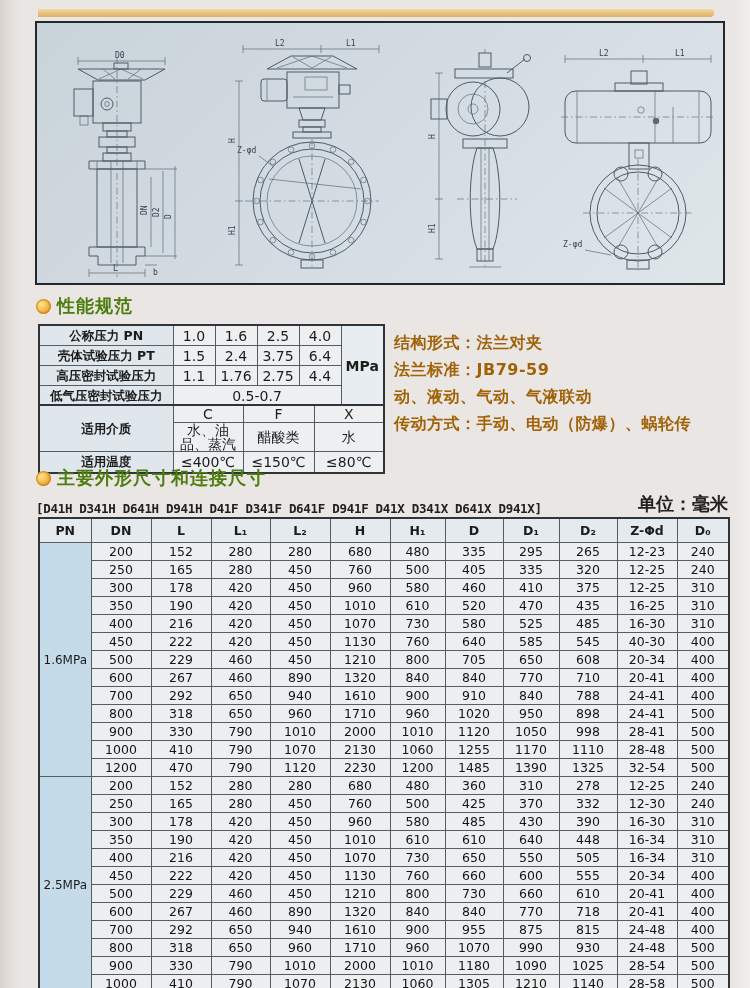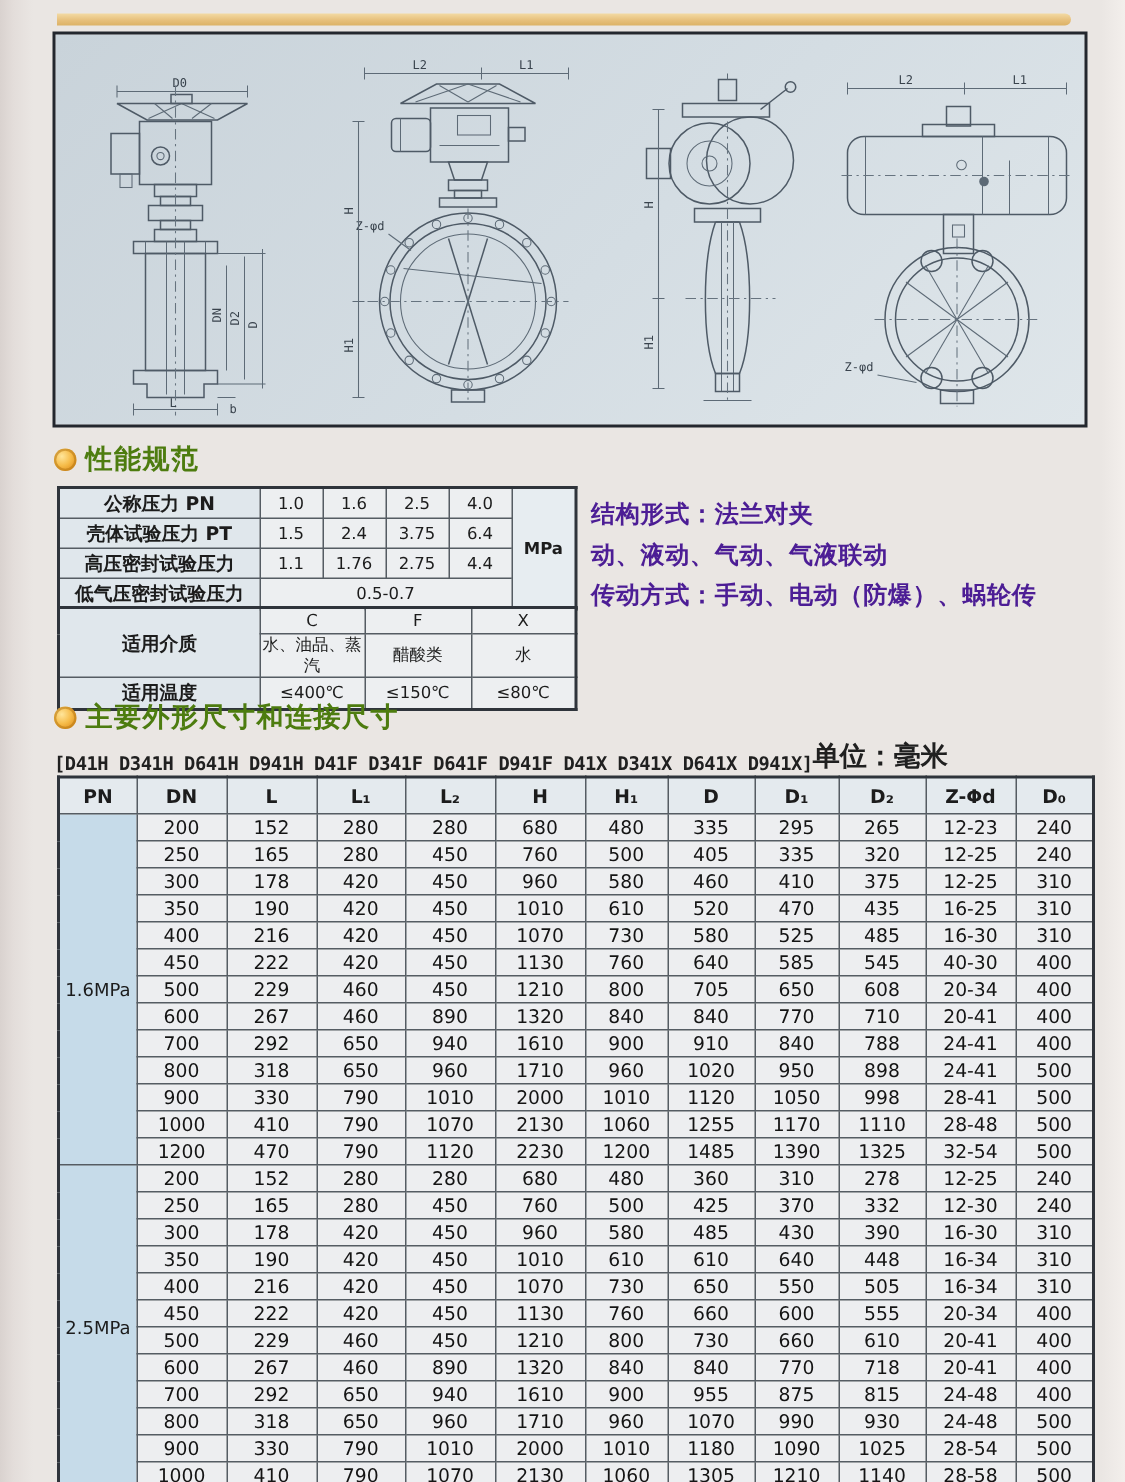--- a/index.html
+++ b/index.html
@@ -31,34 +31,34 @@
   
   .section-title{position:absolute;display:flex;align-items:center;gap:6px;}
   .bullet{width:15px;height:15px;border-radius:50%;
     background:radial-gradient(circle at 35% 35%,#ffe59a 0%,#f6bc4a 45%,#e1921f 80%,#c97c12 100%);
     box-shadow:inset 0 0 0 1.5px rgba(183,120,20,.55);}
   .title-text{font-size:18px;font-weight:bold;letter-spacing:1px;color:#4d7c0f;}
   
   table{border-collapse:collapse;table-layout:fixed;}
   .spec-table{position:absolute;left:38px;width:345px;border:2px solid #2f343b;}
   .spec-table td,.spec-table th{border:1px solid #555c63;text-align:center;
-    font-size:11px;padding:0;background:#edeff1;height:19px;line-height:14px;}
+    font-size:14px;padding:0;background:#edeff1;height:19px;line-height:14px;}
   .spec-table th{background:#e0e7ec;font-weight:bold;font-size:12.5px;}
   .spec-table .unit-cell{background:#e7edf1;font-weight:bold;margin-left:40px;}
   .spec-top{top:324px;}
   .spec-bottom{top:404px;}
   .spec-bottom td{height:16px;}
   .spec-bottom tr:last-child td, .spec-bottom tr:last-child th{height:20px;}
   .small-cjk{font-size:11.5px;}
   
   .info{position:absolute;left:394px;top:329px;width:336px;}
-  .info-line{font-size:16px;font-weight:bold;color:#4c1d95;line-height:27px;letter-spacing:.5px;white-space:nowrap;}
+  .info-line{font-size:16px;font-weight:bold;color:#a16207;line-height:27px;letter-spacing:.5px;white-space:nowrap;}
   
   .models-row{position:absolute;left:36px;top:492px;width:692px;display:flex;
-    justify-content:flex-start;align-items:flex-end;}
+    justify-content:space-between;align-items:flex-end;}
   .models-text{font-family:"DejaVu Sans Mono","Liberation Mono",monospace;
     font-size:12.5px;font-weight:bold;color:#202020;letter-spacing:-0.3px;}
   .unit-note{font-size:18px;font-weight:bold;color:#202020;}
   
   .dim-table{position:absolute;left:38px;top:517px;width:690px;border:2px solid #2f343b;}
   .dim-table th,.dim-table td{border:1px solid #555c63;text-align:center;padding:0;
     font-size:12.5px;}
   .dim-table thead th{height:23px;background:#e4eaee;font-weight:bold;line-height:23px;}
   .dim-table tbody td{height:17px;line-height:17px;background:#edeef0;color:#141414;}
   .dim-table .pn-cell{background:#c6dbe9;font-weight:normal;font-size:12px;vertical-align:middle;}
@@ -311,20 +311,21 @@
         <th>适用温度</th>
         <td>≤400℃</td>
         <td>≤150℃</td>
         <td>≤80℃</td>
       </tr>
     </tbody>
 </table>
 
 <div class="info">
   <div class="info-line">结构形式：法兰对夹</div>
+  <div class="info-line">法兰标准：JB79-59</div>
   <div class="info-line">动、液动、气动、气液联动</div>
   <div class="info-line">传动方式：手动、电动（防爆）、蜗轮传</div>
 </div>
 
 <div class="section-title" style="left:36px;top:466px">
   <span class="bullet"></span>
   <span class="title-text">主要外形尺寸和连接尺寸</span>
 </div>
 
 <div class="models-row">

